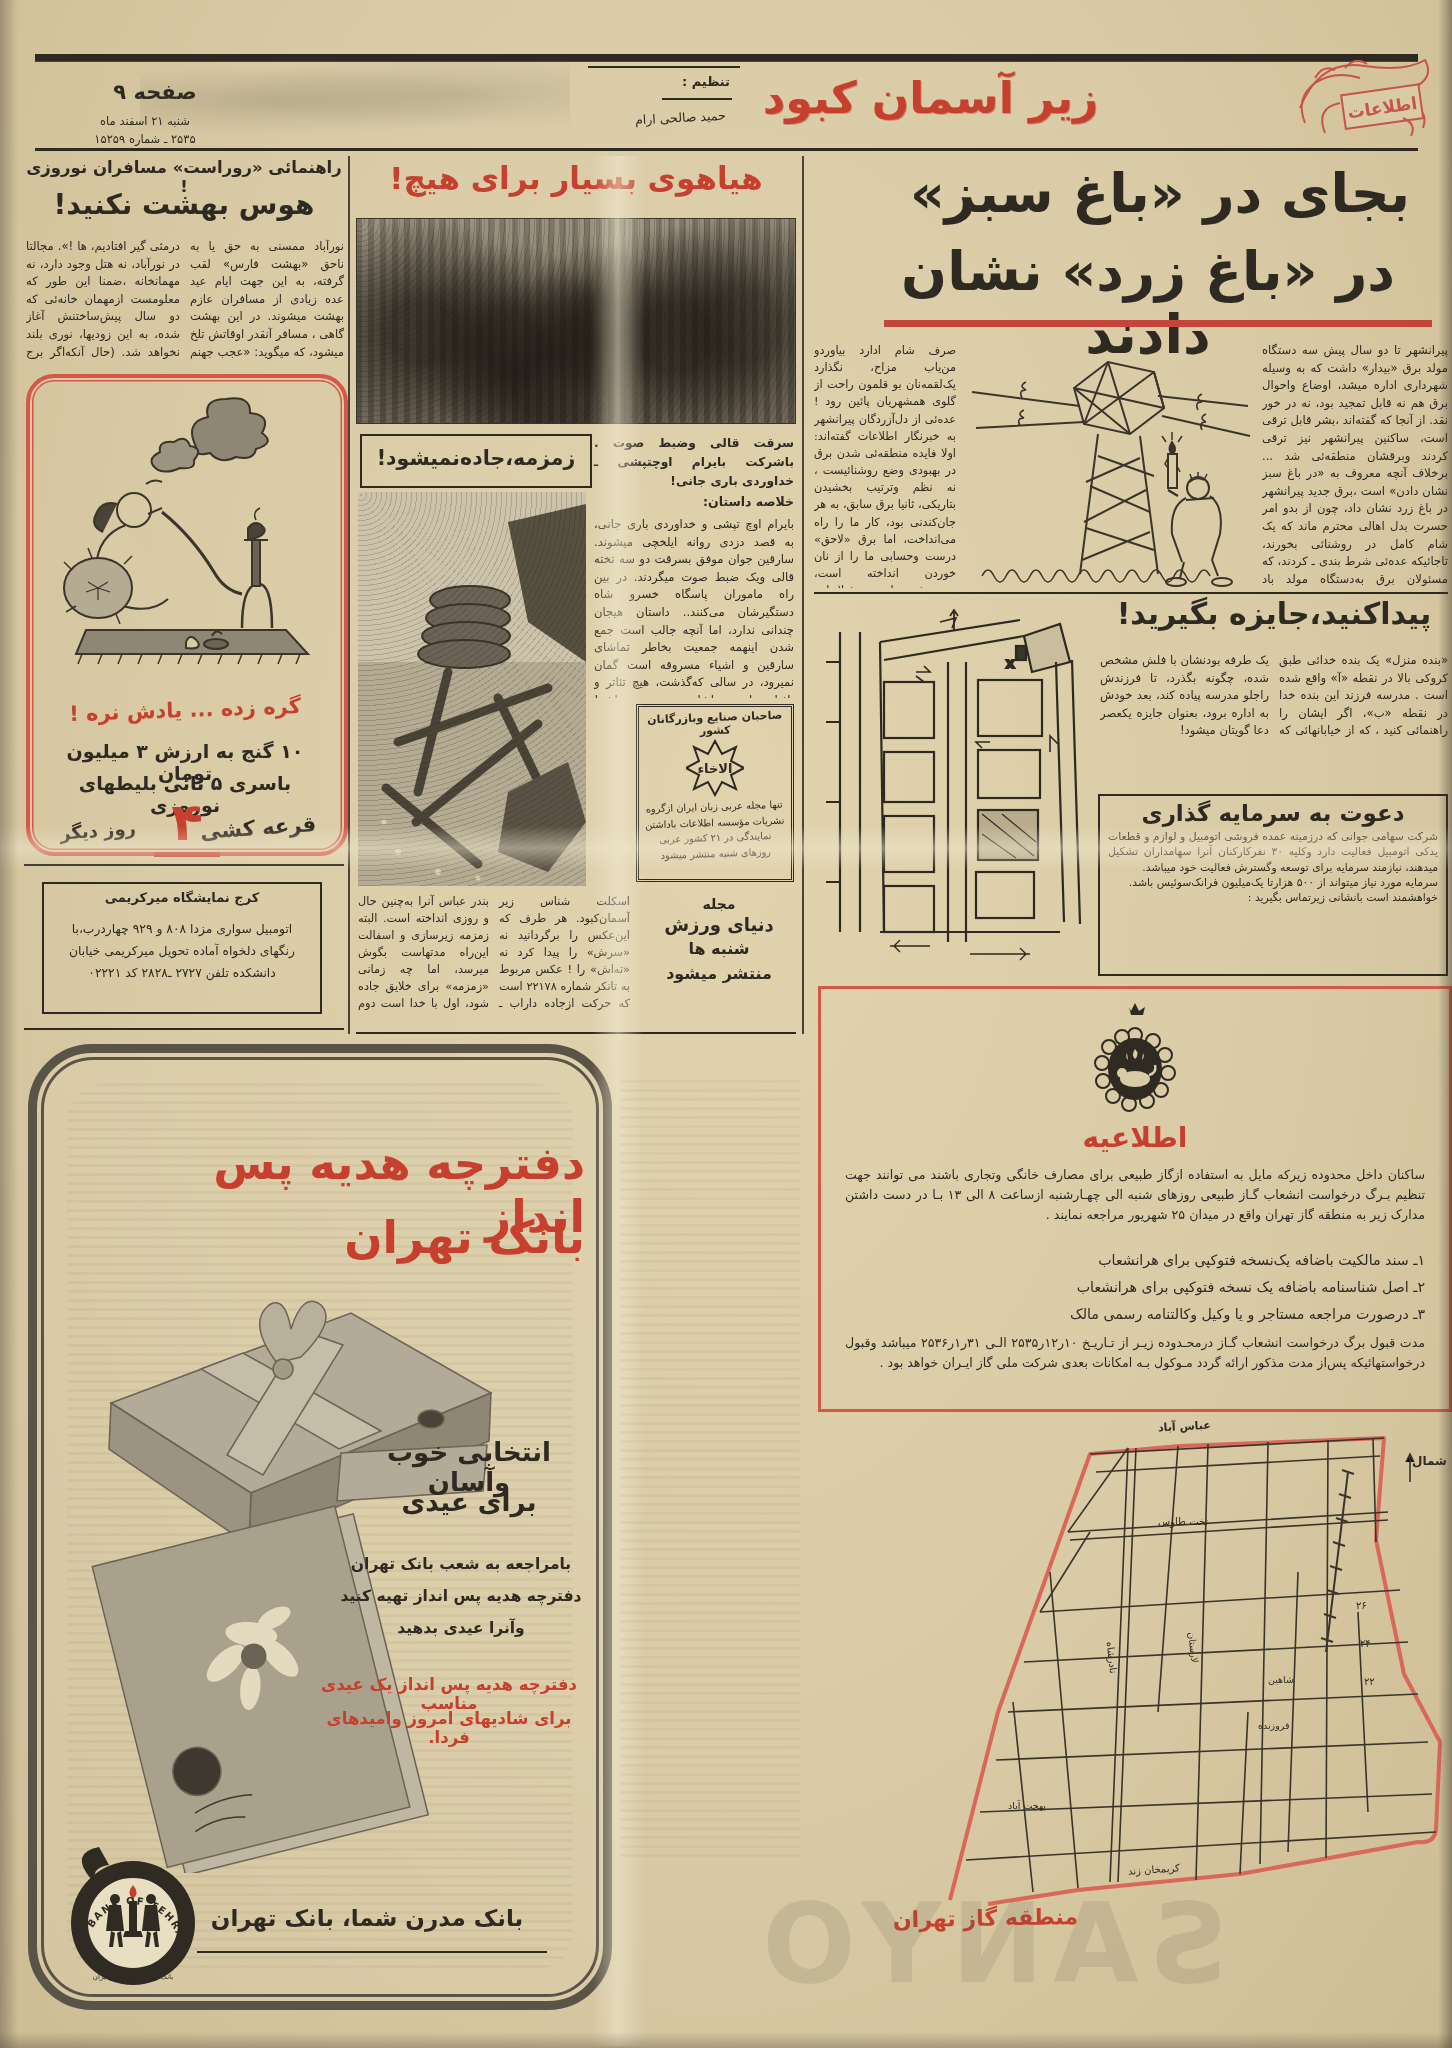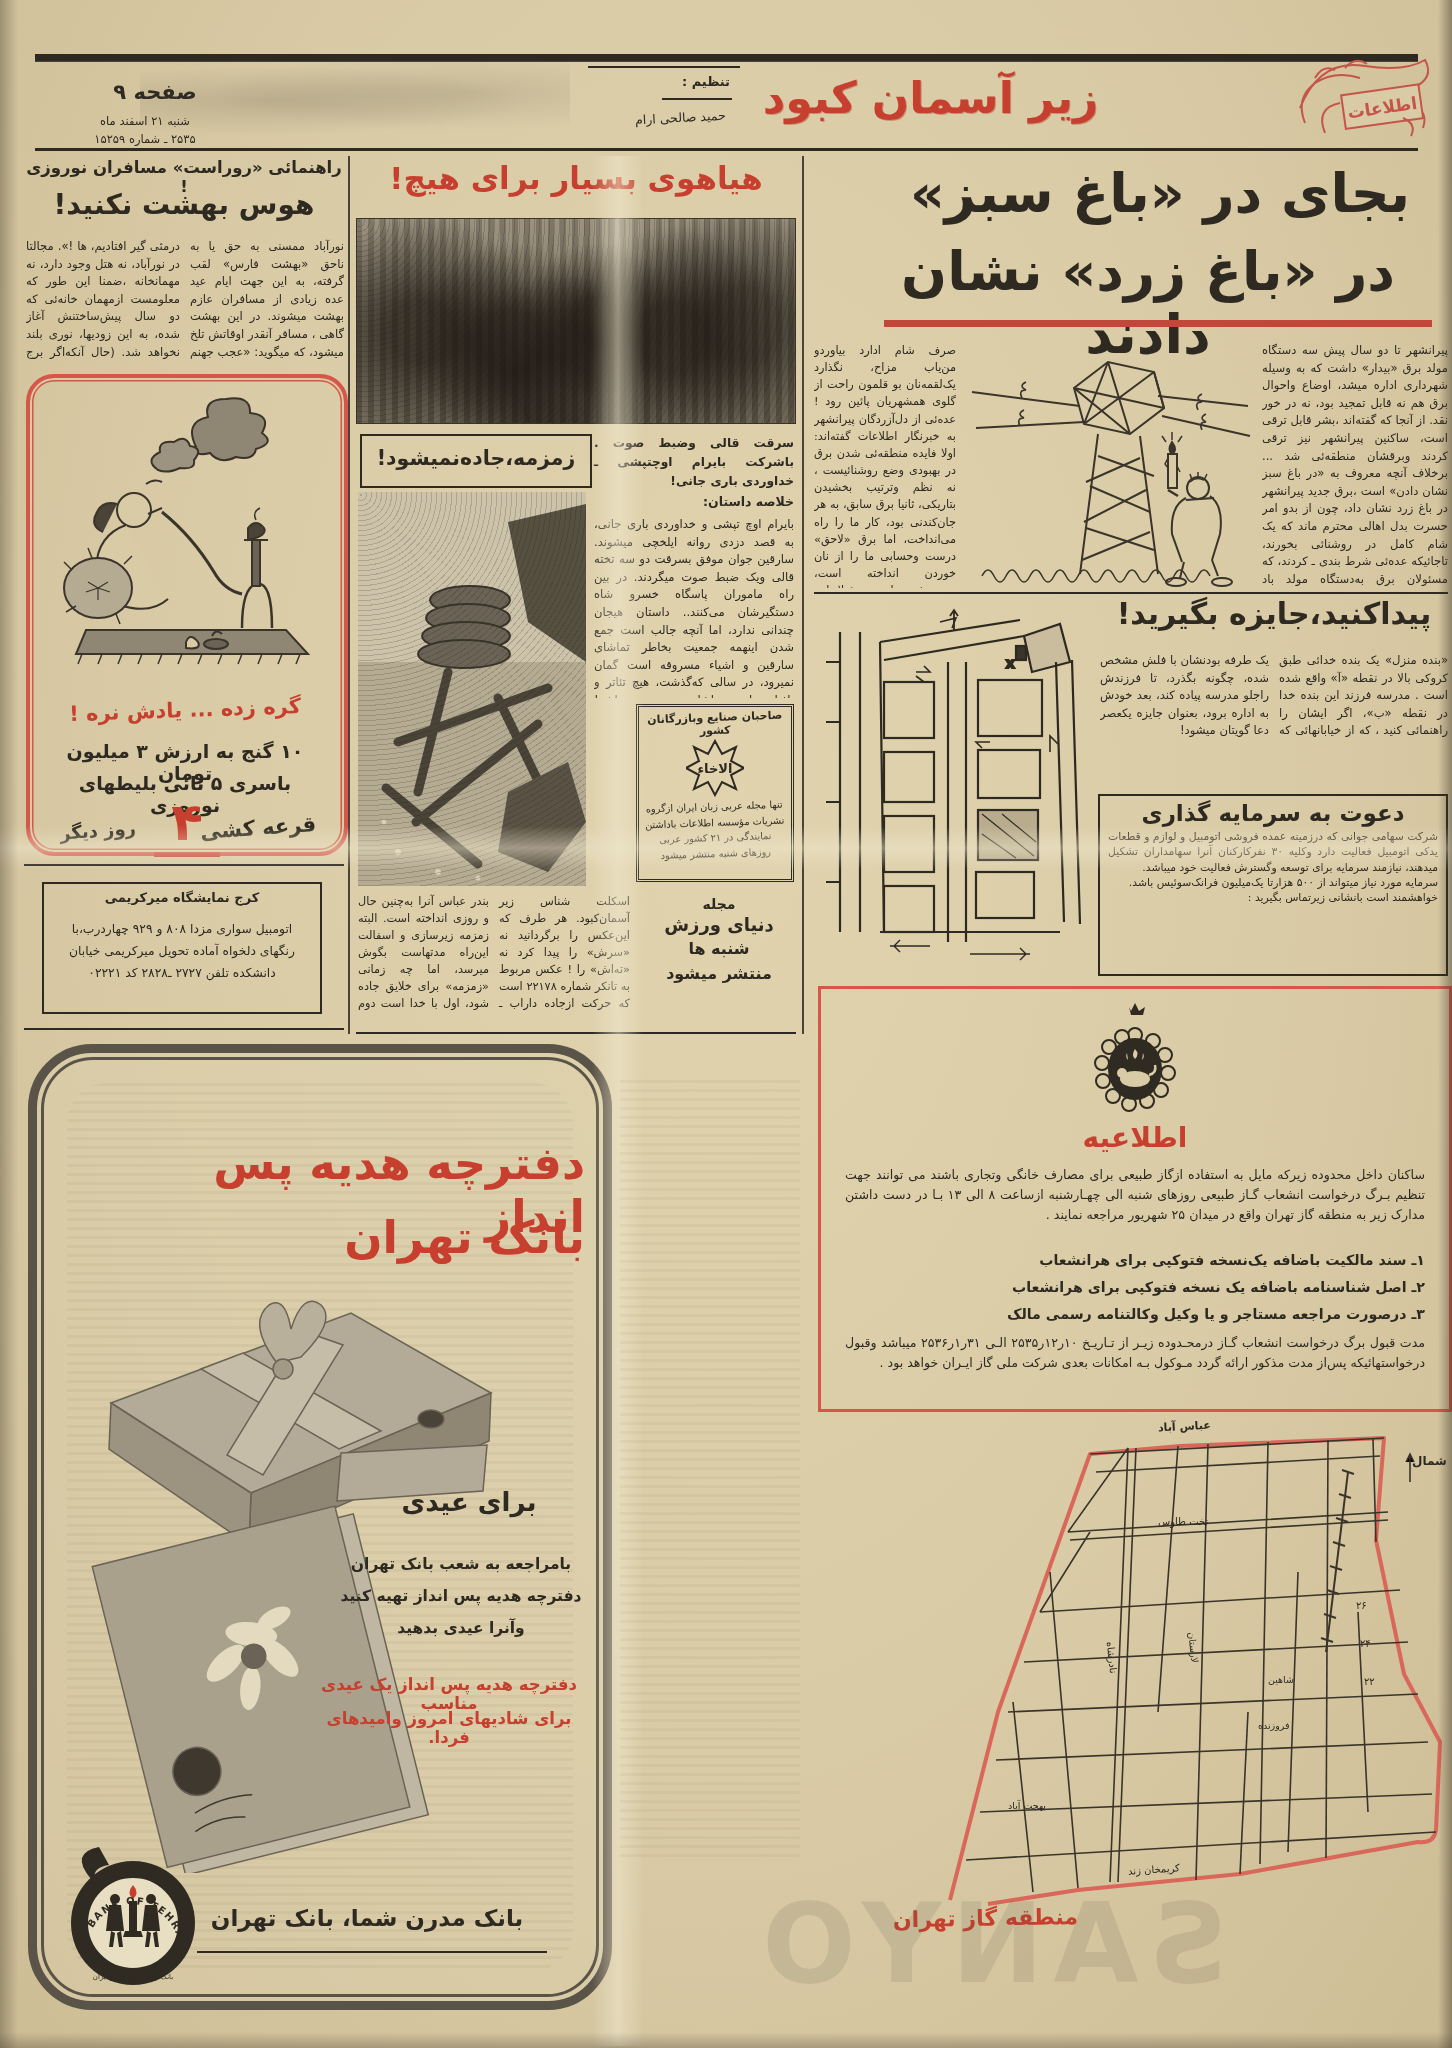--- a/index.html
+++ b/index.html
@@ -154,20 +154,21 @@
             <ellipse cx="196" cy="492" rx="22" ry="10" transform="rotate(-70 196 492)"></ellipse>
             <ellipse cx="236" cy="430" rx="18" ry="9" transform="rotate(-15 236 430)"></ellipse>
           </g>
           <circle cx="207" cy="462" r="12" fill="#6b6355"></circle>
           <circle cx="124" cy="560" r="24" fill="#3e382e"></circle>
           <path d="M112,600 q30,-10 60,-4 M108,618 q26,-10 52,-2" stroke="#3e382e" fill="none"></path>
         </g>
       </svg>
     </div>
 
+    <div class="abs rtl b c" style="left:308px;top:384px;width:248px;font-size:26px;">انتخابی خوب وآسان</div>
     <div class="abs rtl b c" style="left:308px;top:434px;width:248px;font-size:26px;">برای عیدی</div>
 
     <div class="abs rtl b c" style="left:292px;top:502px;width:264px;font-size:15.5px;">بامراجعه به شعب بانک تهران</div>
     <div class="abs rtl b c" style="left:292px;top:534px;width:264px;font-size:15.5px;">دفترچه هدیه پس انداز تهیه کنید</div>
     <div class="abs rtl b c" style="left:292px;top:566px;width:264px;font-size:15.5px;">وآنرا عیدی بدهید</div>
 
     <div class="abs rtl b c red" style="left:268px;top:622px;width:288px;font-size:16.5px;">دفترچه هدیه پس انداز یک عیدی مناسب</div>
     <div class="abs rtl b c red" style="left:268px;top:656px;width:288px;font-size:16.5px;">برای شادیهای امروز وامیدهای فردا.</div>
 
     <div class="abs" style="left:14px;top:790px;width:170px;height:150px;">
@@ -360,21 +361,21 @@
         <g fill="#d9cba6">
           <path d="M44,48 q-4,6 0,10 q5,-5 0,-10z M36,52 q-2,4 1,7 M52,52 q2,4 -1,7"></path>
           <ellipse cx="44" cy="78" rx="15" ry="8"></ellipse>
           <circle cx="31" cy="72" r="5"></circle>
           <path d="M58,74 q8,-2 6,-10" stroke="#d9cba6" stroke-width="2.5" fill="none"></path>
         </g>
       </svg>
     </div>
     <div class="abs rtl b c red" style="left:224px;top:132px;width:180px;font-size:28px;">اطلاعیه</div>
     <div class="abs rtl j" style="left:24px;top:176px;width:580px;font-size:12.6px;line-height:1.58;">ساکنان داخل محدوده زیرکه مایل به استفاده ازگاز طبیعی برای مصارف خانگی وتجاری باشند می توانند جهت تنظیم بـرگ درخواست انشعاب گـاز طبیعی روزهای شنبه الی چهـارشنبه ازساعت ۸ الی ۱۳ بـا در دست داشتن مدارک زیر به منطقه گاز تهران واقع در میدان ۲۵ شهریور مراجعه نمایند .</div>
-    <div class="abs rtl" style="left:24px;top:258px;width:580px;font-size:14.2px;font-weight:bold;line-height:1.9;">
+    <div class="abs rtl" style="left:24px;top:258px;width:580px;font-size:14.2px;font-weight:normal;line-height:1.9;">
       <div>۱ـ سند مالکیت باضافه یک‌نسخه فتوکپی برای هرانشعاب</div>
       <div>۲ـ اصل شناسنامه باضافه یک نسخه فتوکپی برای هرانشعاب</div>
       <div>۳ـ درصورت مراجعه مستاجر و یا وکیل وکالتنامه رسمی مالک</div>
     </div>
     <div class="abs rtl j" style="left:24px;top:344px;width:580px;font-size:12.6px;line-height:1.55;">مدت قبول برگ درخواست انشعاب گـاز درمحـدوده زیـر از تـاریـخ ۱۰ر۱۲ر۲۵۳۵ الـی ۳۱ر۱ر۲۵۳۶ میباشد وقبول درخواستهائیکه پس‌از مدت مذکور ارائه گردد مـوکول بـه امکانات بعدی شرکت ملی گاز ایـران خواهد بود .</div>
   </div>
 
   <div class="abs" style="left:828px;top:1412px;width:624px;height:505px;">
     <svg width="624" height="505" viewBox="0 0 624 505" style="position:absolute;left:0;top:0;">
       <g stroke="#d9675a" stroke-width="4" fill="none" stroke-linejoin="round">

